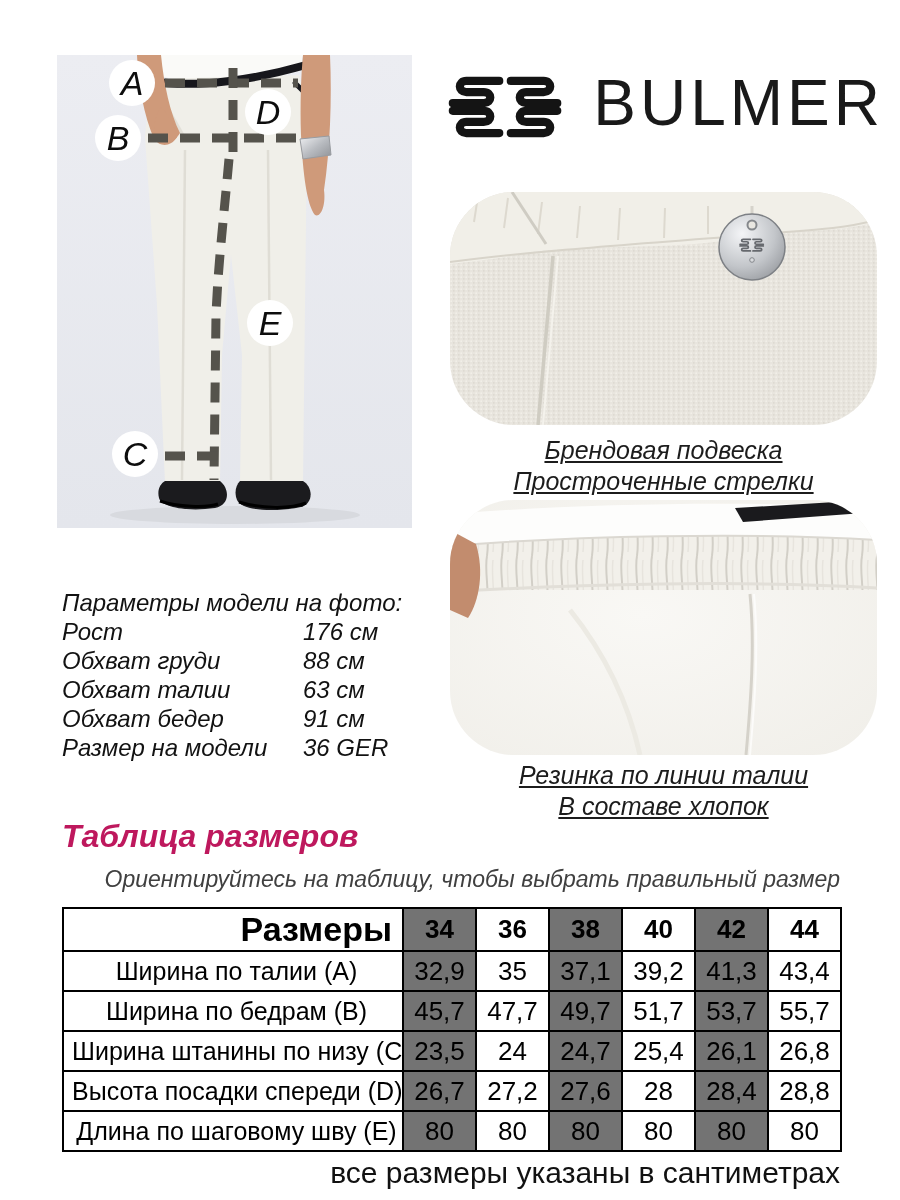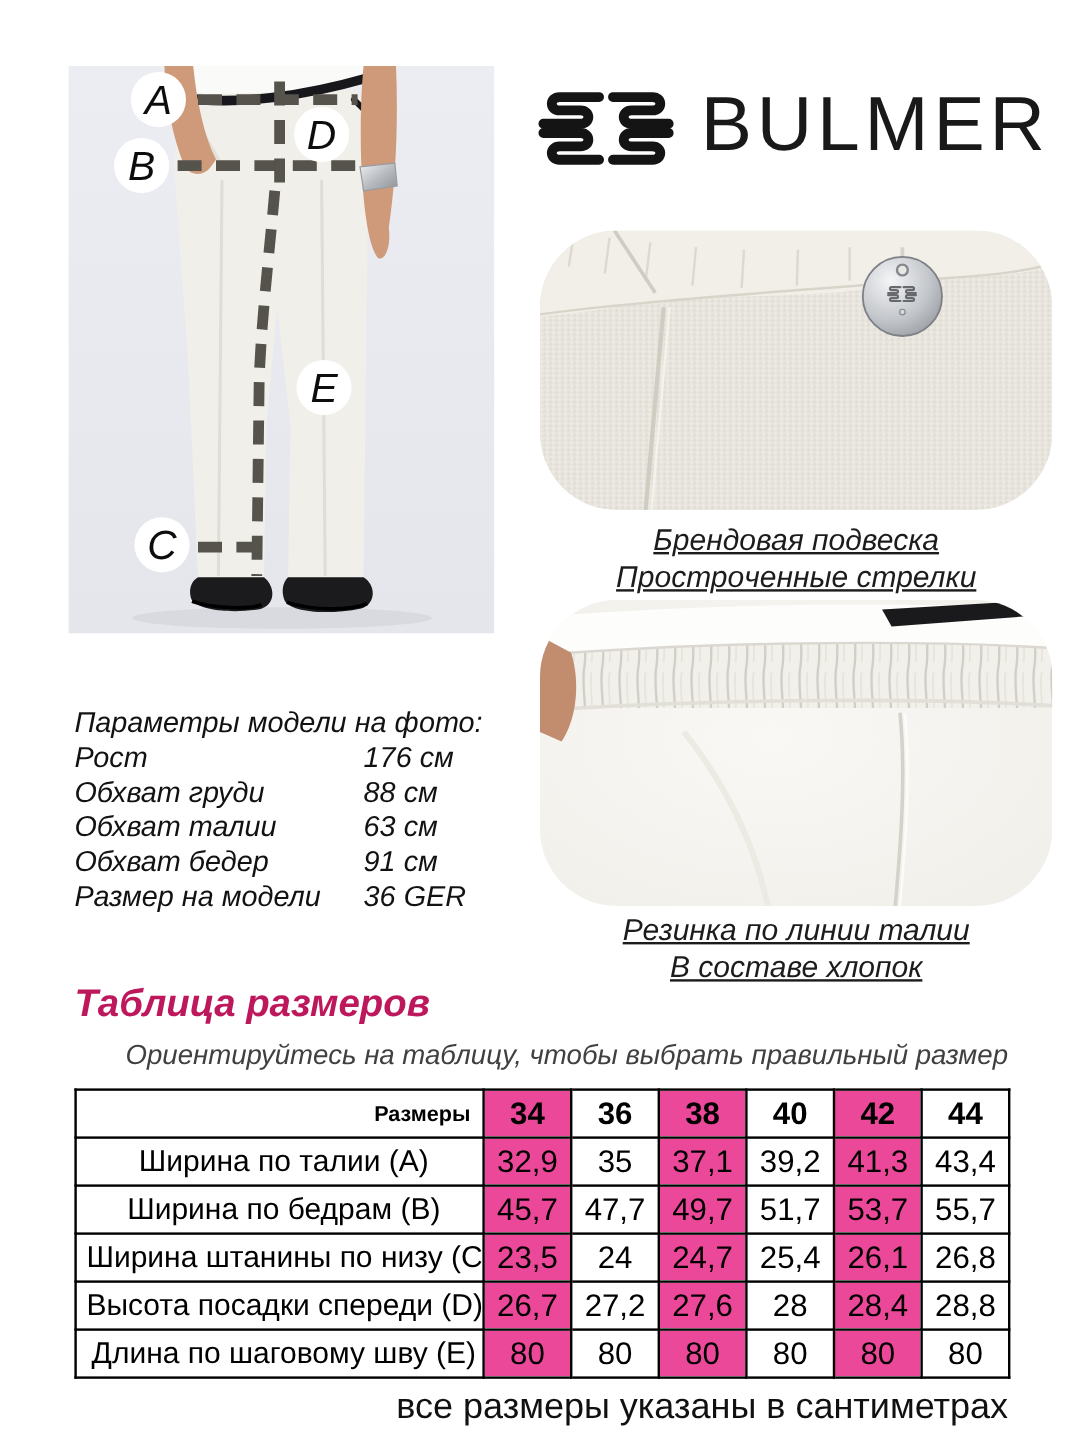--- a/index.html
+++ b/index.html
@@ -6,21 +6,21 @@
   .page{position:relative;width:900px;height:1200px;background:#ffffff;overflow:hidden;
         font-family:"Liberation Sans",sans-serif;color:#000;}
   .abs{position:absolute;}
 
   
   .model-photo{left:57px;top:55px;width:355px;height:473px;}
 
   
   .brand-mark{left:448px;top:72px;width:116px;height:70px;}
   .brand-name{left:584px;top:66px;width:300px;font-size:64px;line-height:74px;
-              letter-spacing:4px;color:#191919;font-weight:400;}
+              letter-spacing:4px;color:#191919;font-weight:400;text-align:right;}
 
   
   .detail-photo{width:427px;height:233px;border-radius:64px;overflow:hidden;}
   .detail-1{left:450px;top:192px;}
   .detail-2{left:450px;top:500px;height:255px;}
   .detail-2 svg{display:block;}
 
   .caption{width:427px;text-align:center;font-style:italic;font-size:25px;line-height:31px;color:#1c1c1c;text-decoration:underline;}
   .caption-1{left:450px;top:435px;}
   .caption-2{left:450px;top:760px;}
@@ -33,24 +33,24 @@
   
   .size-heading{left:62px;top:818px;font-size:32px;font-weight:bold;font-style:italic;color:#be185d;}
   .size-hint{left:62px;top:866px;width:778px;text-align:right;font-style:italic;font-size:23px;color:#404040;}
   .size-note{left:62px;top:1156px;width:778px;text-align:right;font-size:30px;color:#111;}
 
   
   .size-table{left:62px;top:907px;}
   table{border-collapse:collapse;table-layout:fixed;width:778px;}
   td,th{border:2px solid #000;height:36px;font-size:26px;overflow:hidden;white-space:nowrap;}
   th{font-weight:bold;}
-  .h-label{text-align:right;padding-right:10px;font-size:18px;}
+  .h-label{text-align:right;padding-right:10px;font-size:34px;}
   .r-label{text-align:center;padding-left:8px;font-size:25px;font-weight:normal;}
   .val{text-align:center;}
-  .shade{background:#ec4899;}
+  .shade{background:#737373;}
 </style>
 </head>
 <body>
 
 <div class="page">
 
   <div class="abs model-photo">
     <svg viewBox="0 0 355 473" width="355" height="473">
       <defs>
         <linearGradient id="bgGrad" x1="0" y1="0" x2="0" y2="1">

